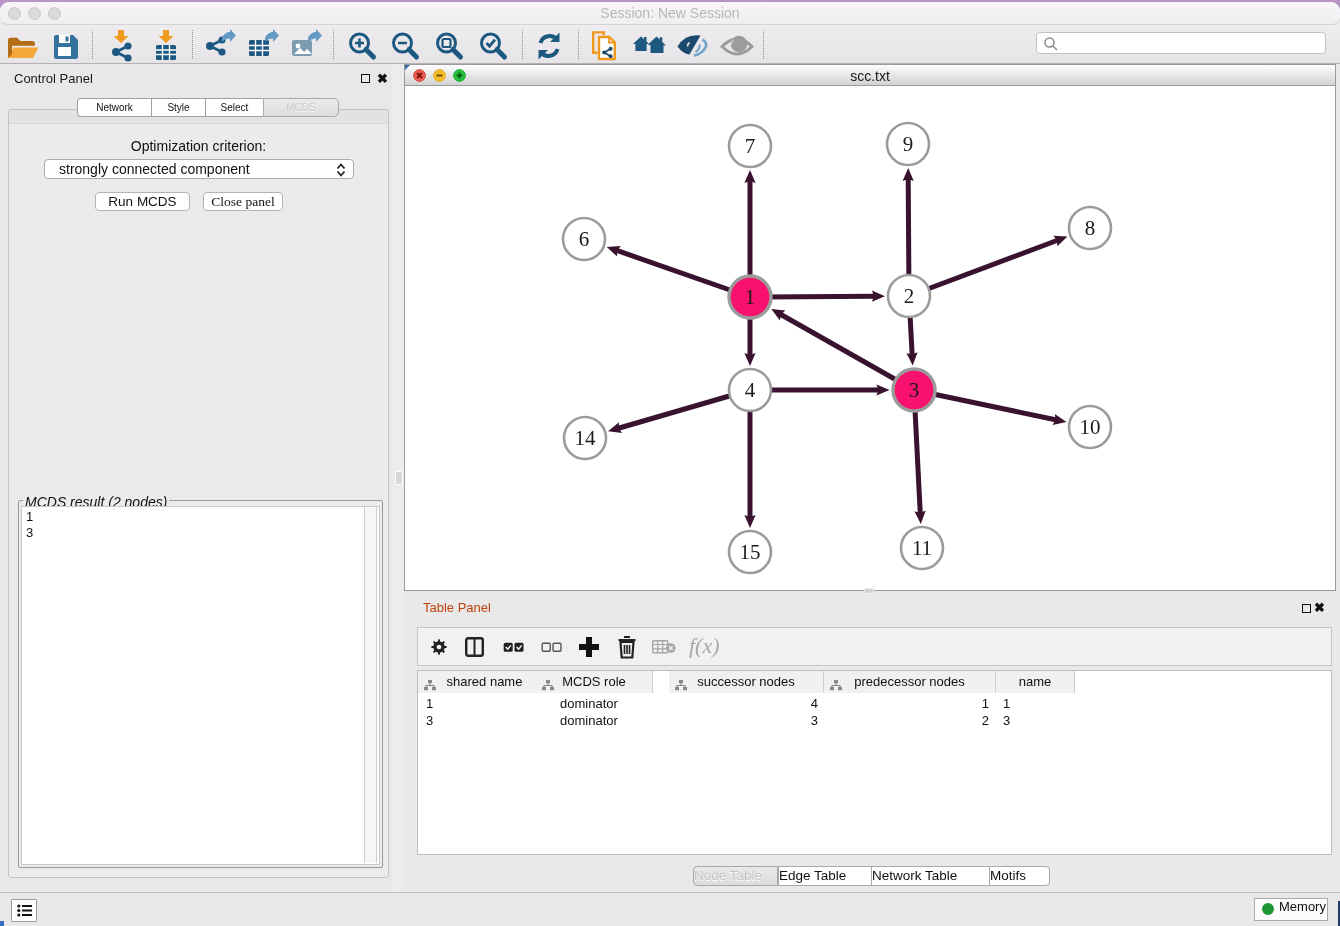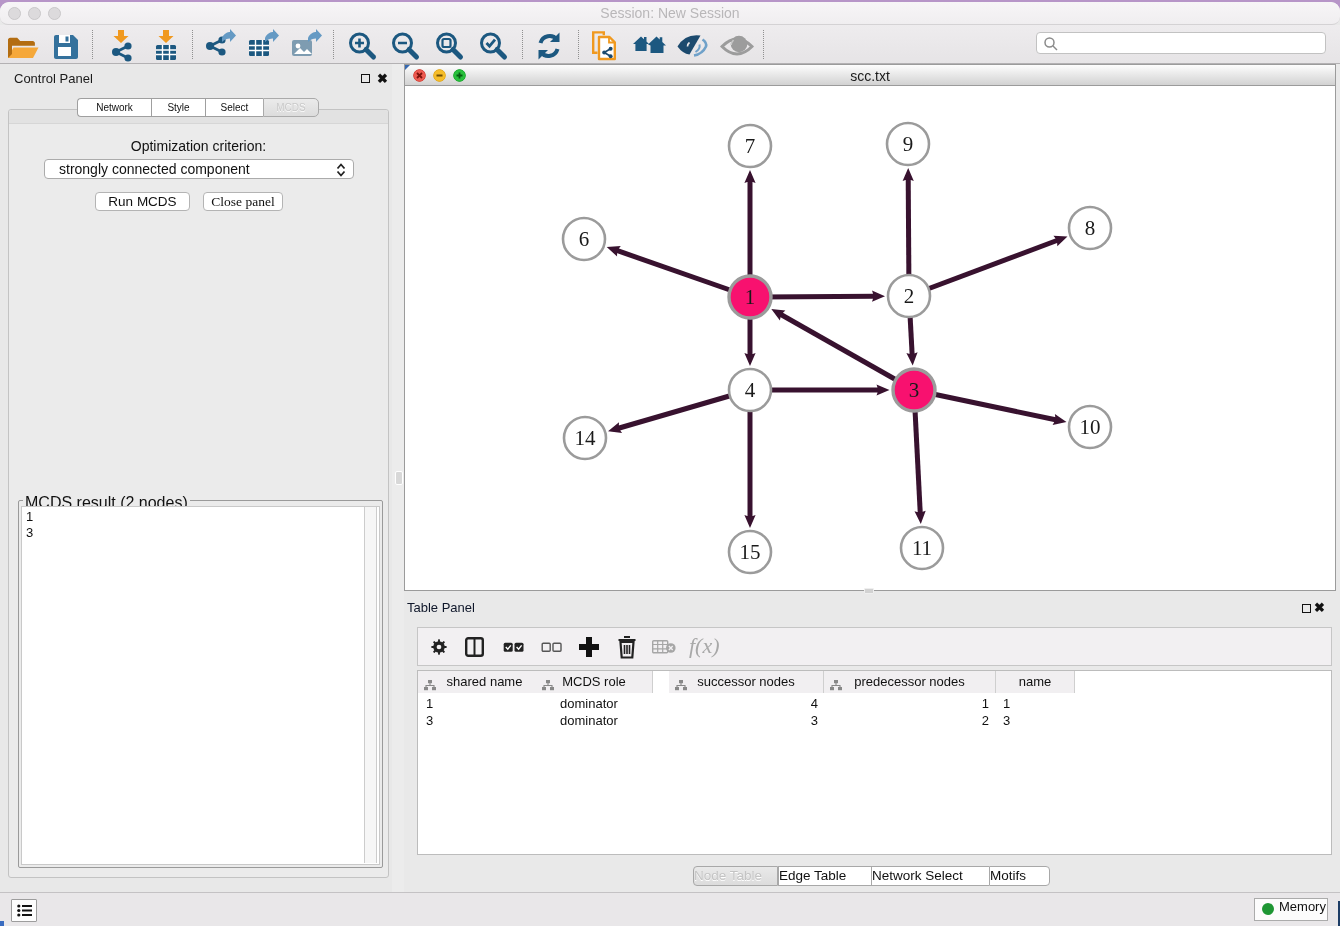--- a/index.html
+++ b/index.html
@@ -25,36 +25,36 @@
 #cp-band { position:absolute; left:0; top:0; width:100%; height:14px; background:#e2e2e2; border-bottom:1px solid #d6d6d6; border-radius:3px 3px 0 0; }
 #tabs { position:absolute; left:77px; top:34px; height:19px; display:flex; z-index:5; }
 .tab { height:19px; background:#fff; border:1px solid #9f9f9f; border-right:none; font-size:10px; color:#111; text-align:center; line-height:17px; }
 .tab.first { border-radius:4px 0 0 4px; }
 .tab.sel { background:linear-gradient(#ebebeb,#dcdcdc); border:1px solid #aaa; border-radius:0 5px 5px 0; color:#c9c9c9; text-shadow:0 1px 0 #fafafa; }
 #optlabel { position:absolute; left:8px; top:74px; width:381px; text-align:center; font-size:14px; color:#111; }
 #combo { position:absolute; left:44px; top:95px; width:310px; height:20px; background:#fff; border:1px solid #ababab; border-radius:4px; font-size:14px; color:#111; line-height:18px; padding-left:14px; }
 #combo svg { position:absolute; right:6px; top:2px; }
 .btn { position:absolute; height:19px; background:#fff; border:1px solid #b4b4b4; border-radius:4px; font-size:13.5px; color:#111; text-align:center; line-height:17px; }
 #fieldset { position:absolute; left:18px; top:436px; width:365px; height:368px; border:1px solid #9a9a9a; border-radius:2px; }
-#fieldset legend { position:absolute; left:4px; top:-7px; background:#ebebeb; font-size:16px; color:#111; padding:0 2px; }
+#fieldset legend { position:absolute; left:4px; top:-7px; background:#ebebeb; font-size:14px; color:#111; padding:0 2px;font-style:italic; }
 #fs-inner { position:absolute; left:2px; top:5px; width:359px; height:359px; background:#fff; border:1px solid #c9c9c9; font-size:13px; color:#111; line-height:16px; padding:2px 0 0 4px; }
 #fs-scroll { position:absolute; right:2px; top:0px; width:13px; height:356px; background:#f6f6f6; border-left:1px solid #ccc; border-right:1px solid #ccc; }
 
 #vdiv { position:absolute; left:392px; top:62px; width:12px; height:828px; background:#ececec; }
 #vgrip { position:absolute; left:3px; top:407px; width:8px; height:14px; background:#d8d8d8; border:1px solid #fff; border-radius:2px; }
 
 #netframe { position:absolute; left:404px; top:62px; width:932px; height:527px; border:1px solid #9b9b9b; background:#fff; }
 #nettitle { position:absolute; left:0; top:0; width:100%; height:21px; background:linear-gradient(#fdfdfd,#d2d2d2); border-bottom:1px solid #9b9b9b; }
 #nettitle .t { position:absolute; top:3px; width:100%; text-align:center; font-size:14px; color:#1a1a1a; }
 .light { position:absolute; top:4px; width:13px; height:13px; border-radius:50%; text-align:center; }
 #bluecorner { position:absolute; left:0; top:0; width:0; height:0; border-top:5px solid #3668b0; border-right:5px solid transparent; }
 #graph { position:absolute; left:0px, top:0px; }
 
 #tpanel { position:absolute; left:404px; top:589px; width:936px; height:301px; background:#e9e9e9; }
-#tp-title { position:absolute; left:3px; top:9px; font-size:13px; color:#0f172a; }
+#tp-title { position:absolute; left:19px; top:9px; font-size:13px; color:#c2410c; }
 #tp-toolbar { position:absolute; left:13px; top:36px; width:915px; height:39px; background:#f2f0f2; border:1px solid #c6c6c6; }
 #tp-table { position:absolute; left:13px; top:79px; width:915px; height:185px; background:#fff; border:1px solid #bcbcbc; }
 .th { position:absolute; top:0; height:22px; background:#f1eff1; border-right:1px solid #cfcfcf; font-size:13px; color:#111; text-align:center; line-height:21px; }
 .td { position:absolute; font-size:13px; color:#111; height:17px; line-height:17px; }
 #tp-tabs { position:absolute; left:289px; top:275px; height:20px; display:flex; }
 .ttab { height:20px; background:#fff; border:1px solid #a8a8a8; border-right:none; font-size:13.5px; color:#111; line-height:18px; }
 .ttab.first { border-radius:4px 0 0 4px; background:linear-gradient(#e9e9e9,#dcdcdc); color:#c4c4c4; text-shadow:0 1px 0 #fff; border-right:1px solid #a8a8a8;}
 .ttab.last { border-radius:0 4px 4px 0; border-right:1px solid #a8a8a8; }
 
 #statusbar { position:absolute; left:0; top:890px; width:1340px; height:34px; background:#e9e7e9; border-top:1px solid #c4c2c4; }
@@ -193,21 +193,21 @@
     <div id="cpanel-title">Control Panel</div>
     <div class="floatbtn" style="left:361px; top:10px;"></div>
     <div class="closex" style="left:377px; top:9px; font-size:13px;">✖</div>
     <div id="cp-body">
         <div id="cp-band"></div>
       </div>
     <div id="tabs">
       <div class="tab first" style="width:74px;">Network</div>
       <div class="tab" style="width:54px;">Style</div>
       <div class="tab" style="width:58px;">Select</div>
-      <div class="tab sel" style="width:56px;">MCDS</div>
+      <div class="tab sel" style="width:76px;">MCDS</div>
     </div>
     <div id="combo">strongly connected component
       <svg width="12" height="16" viewBox="0 0 12 16">
           <path d="M2.5 6.5 L6 2.5 L9.5 6.5 M2.5 9.5 L6 13.5 L9.5 9.5" fill="none" stroke="#222" stroke-width="1.8"></path>
         </svg>
     </div>
     <div id="optlabel">Optimization criterion:</div>
     <div class="btn" style="left:95px; top:128px; width:95px;">Run MCDS</div>
     <div class="btn" style="left:203px; top:128px; width:80px;font-family:Liberation Serif, serif;">Close panel</div>
     <div id="fieldset">
@@ -374,21 +374,21 @@
         <div class="td" style="left:585px; top:24px;">1</div>
         <div class="td" style="left:8px; top:41px;">3</div>
         <div class="td" style="left:142px; top:41px;">dominator</div>
         <div class="td" style="left:340px; width:60px; top:41px; text-align:right;">3</div>
         <div class="td" style="left:511px; width:60px; top:41px; text-align:right;">2</div>
         <div class="td" style="left:585px; top:41px;">3</div>
       </div>
     <div id="tp-tabs">
       <div class="ttab first" style="width:85px;">Node Table</div>
       <div class="ttab" style="width:93px;">Edge Table</div>
-      <div class="ttab" style="width:118px;">Network Select</div>
+      <div class="ttab" style="width:118px;">Network Table</div>
       <div class="ttab last" style="width:61px;">Motifs</div>
     </div>
   </div>
   <div id="statusbar">
     <div id="listbtn">
         <svg style="position:absolute; left:5px; top:4px;" width="15" height="13" viewBox="0 0 15 13">
 <circle cx="1.8" cy="2" r="1.6" fill="#111"></circle>
           <circle cx="1.8" cy="6.5" r="1.6" fill="#111"></circle>
           <circle cx="1.8" cy="11" r="1.6" fill="#111"></circle>
 <path d="M5 2 h10 M5 6.5 h10 M5 11 h10" stroke="#111" stroke-width="2.2"></path>

